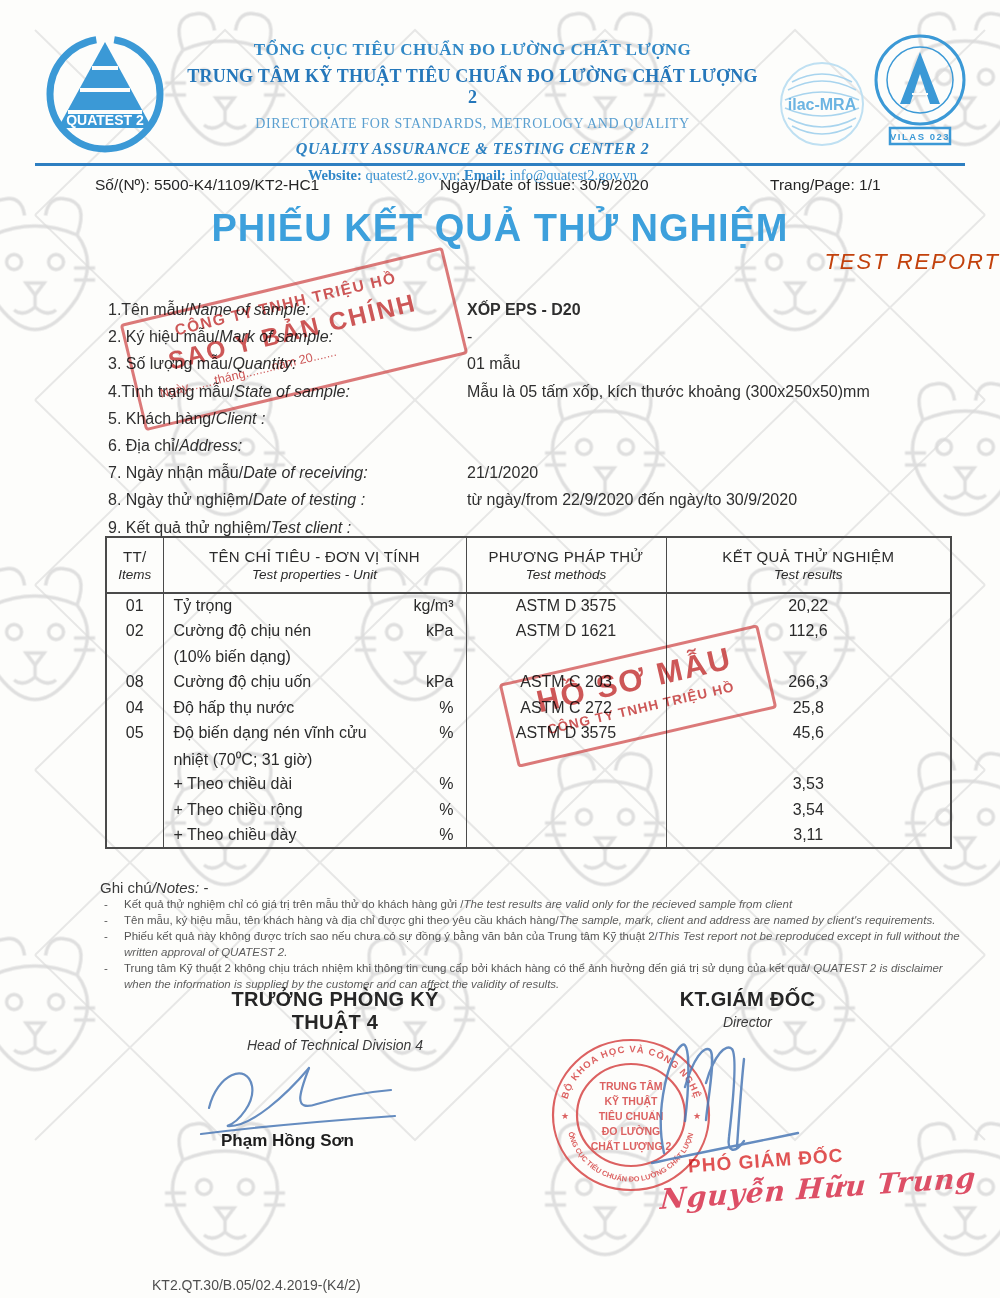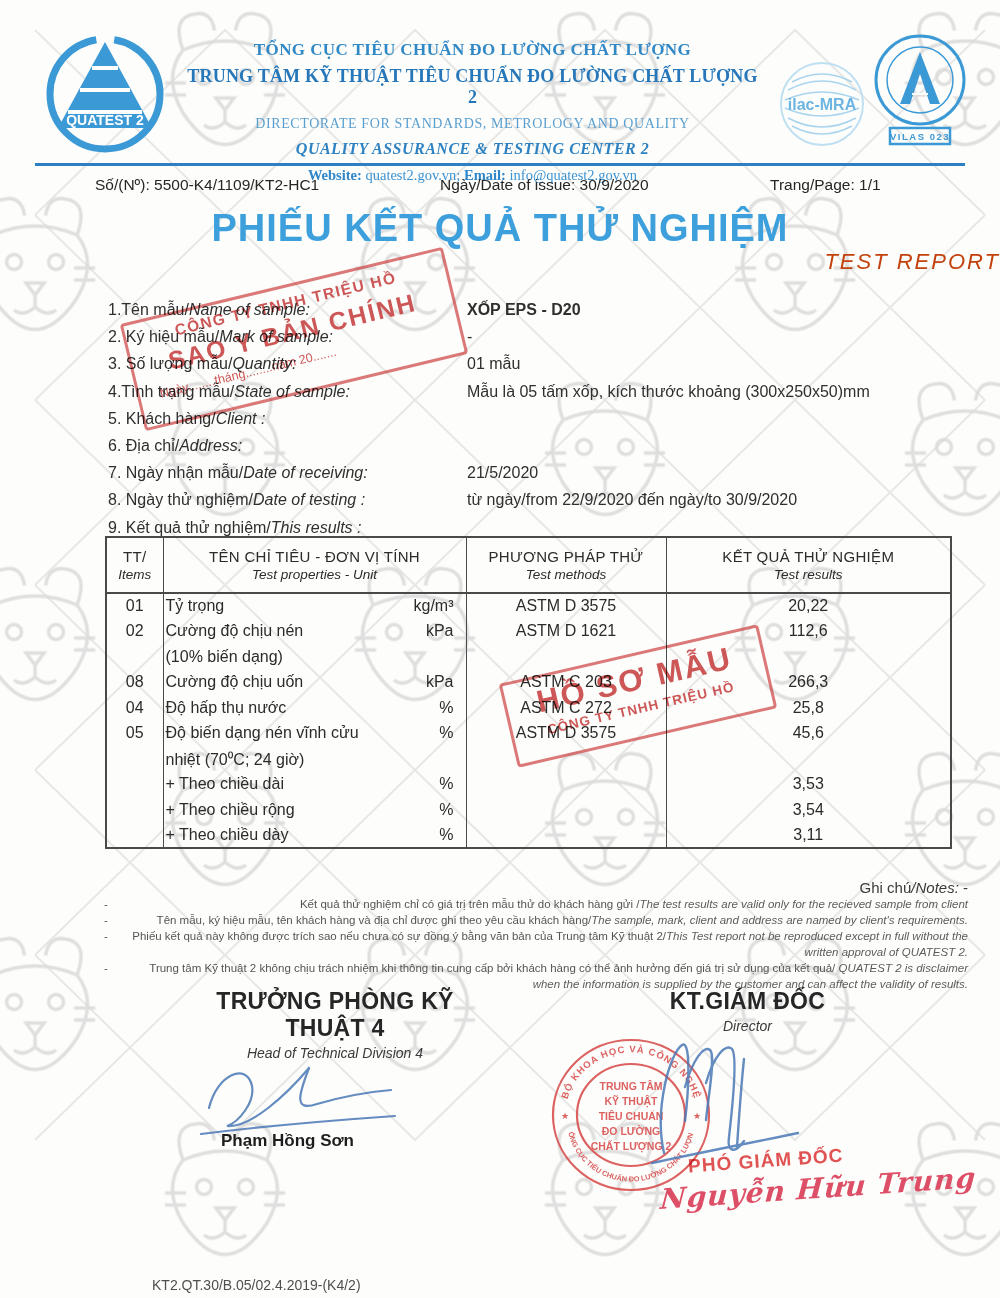--- a/index.html
+++ b/index.html
@@ -62,37 +62,37 @@
   .rtable, .rtable th, .rtable td { border:0 solid #4a4a4a; }
   .rtable { border:2.5px solid #4a4a4a; }
   .rtable th { border-left:1.5px solid #4a4a4a; border-right:1.5px solid #4a4a4a;
                border-bottom:2px solid #4a4a4a; height:56px; vertical-align:middle;
                font-weight:normal; }
   .rtable td { border-left:1.5px solid #4a4a4a; border-right:1.5px solid #4a4a4a;
                height:25.5px; vertical-align:middle; }
   .hvi { font-size:15px; letter-spacing:.3px; }
   .hen { font-size:13.5px; font-style:italic; margin-top:2px; }
   .cc { text-align:center; }
-  .c2 { padding:0 12px 0 2px; }
+  .c2 { padding:0 12px 0 10px; }
   .c2 .cell { display:flex; justify-content:space-between; }
 
   
-  .notes { position:absolute; left:100px; top:879px; width:868px;text-align:right; }
+  .notes { position:absolute; left:100px; top:879px; width:868px; }
   .notes .nlabel { font-size:15px; color:#3a3a3a; }
   .notes .nlabel .en { font-style:italic; }
   .note-item { position:relative; padding-left:24px; font-size:11.5px; line-height:15.8px;
                color:#555; margin-top:.5px; }
   .note-item .dash { position:absolute; left:4px; }
   .note-item .en { font-style:italic; color:#5c5c5c; }
 
   
   .sigblock { position:absolute; top:988px; text-align:center; color:#262626; }
   .sigL { left:200px; width:270px; }
   .sigR { left:640px; width:215px; }
-  .sigblock .t { font-size:23px; font-weight:bold; letter-spacing:.3px; }
+  .sigblock .t { font-size:20px; font-weight:bold; letter-spacing:.3px; }
   .sigblock .s { font-size:14px; font-style:italic; margin-top:3px; color:#3a3a3a; }
   .sig-name-left { position:absolute; left:205px; top:1131px; width:165px; text-align:center;
                    font-size:17px; font-weight:bold; color:#1d1d1d; }
   .ink { position:absolute; z-index:3; }
   .round-stamp { position:absolute; left:546px; top:1035px; z-index:2;
                  mix-blend-mode:multiply; opacity:.9; }
   .role-red { position:absolute; left:688px; top:1150px; z-index:3; font-size:19px; font-weight:bold;
               color:#e05353; letter-spacing:1px; transform:rotate(-4deg); mix-blend-mode:multiply; }
   .name-red { position:absolute; left:660px; top:1172px; z-index:3; font-size:28px; font-weight:bold;
               font-style:italic; font-family:"DejaVu Serif", serif; color:#dd4f66;
@@ -246,28 +246,28 @@
       <div class="frow">
         <span class="lab"><span>5. Khách hàng/</span><span class="en">Client :</span></span>
         <span class="val"></span>
       </div>
       <div class="frow">
         <span class="lab"><span>6. Địa chỉ/</span><span class="en">Address:</span></span>
         <span class="val"></span>
       </div>
       <div class="frow">
         <span class="lab"><span>7. Ngày nhận mẫu/</span><span class="en">Date of receiving:</span></span>
-        <span class="val">21/5/2020</span>
+        <span class="val">21/1/2020</span>
       </div>
       <div class="frow">
         <span class="lab"><span>8. Ngày thử nghiệm/</span><span class="en">Date of testing :</span></span>
         <span class="val">từ ngày/from 22/9/2020 đến ngày/to 30/9/2020</span>
       </div>
       <div class="frow">
-        <span class="lab"><span>9. Kết quả thử nghiệm/</span><span class="en">This results :</span></span>
+        <span class="lab"><span>9. Kết quả thử nghiệm/</span><span class="en">Test client :</span></span>
         <span class="val"></span>
       </div>
     </div>
 
     <div class="stamp stamp1">
       <div class="s1">CÔNG TY TNHH TRIỆU HỒ</div>
       <div class="s2">SAO Y BẢN CHÍNH</div>
       <div class="s3">Ngày........tháng........năm 20.......</div>
     </div>
 
@@ -362,21 +362,21 @@
                 <span>%</span>
               </span>
             </td>
           <td class="cc">ASTM D 3575</td>
           <td class="cc">45,6</td>
         </tr>
         <tr>
           <td class="cc"></td>
           <td class="c2">
               <span class="cell">
-                <span>nhiệt (70⁰C; 24 giờ)</span>
+                <span>nhiệt (70⁰C; 31 giờ)</span>
                 <span></span>
               </span>
             </td>
           <td class="cc"></td>
           <td class="cc"></td>
         </tr>
         <tr>
           <td class="cc"></td>
           <td class="c2">
               <span class="cell">

